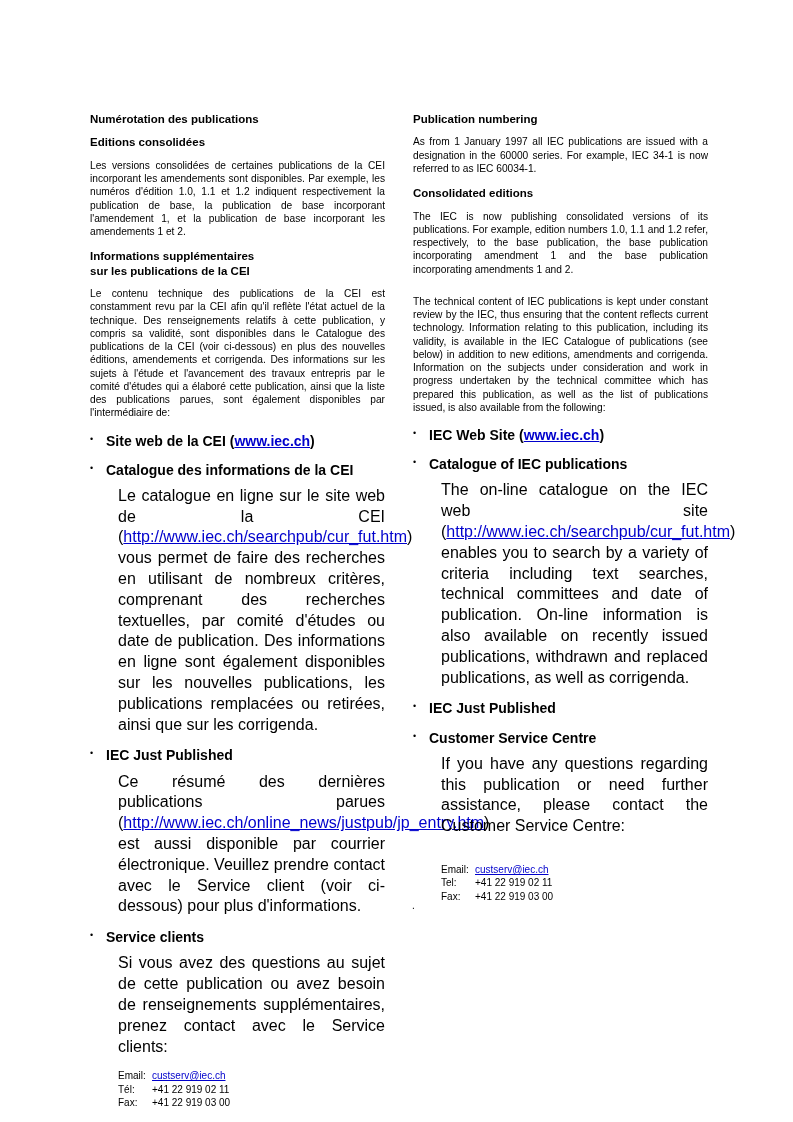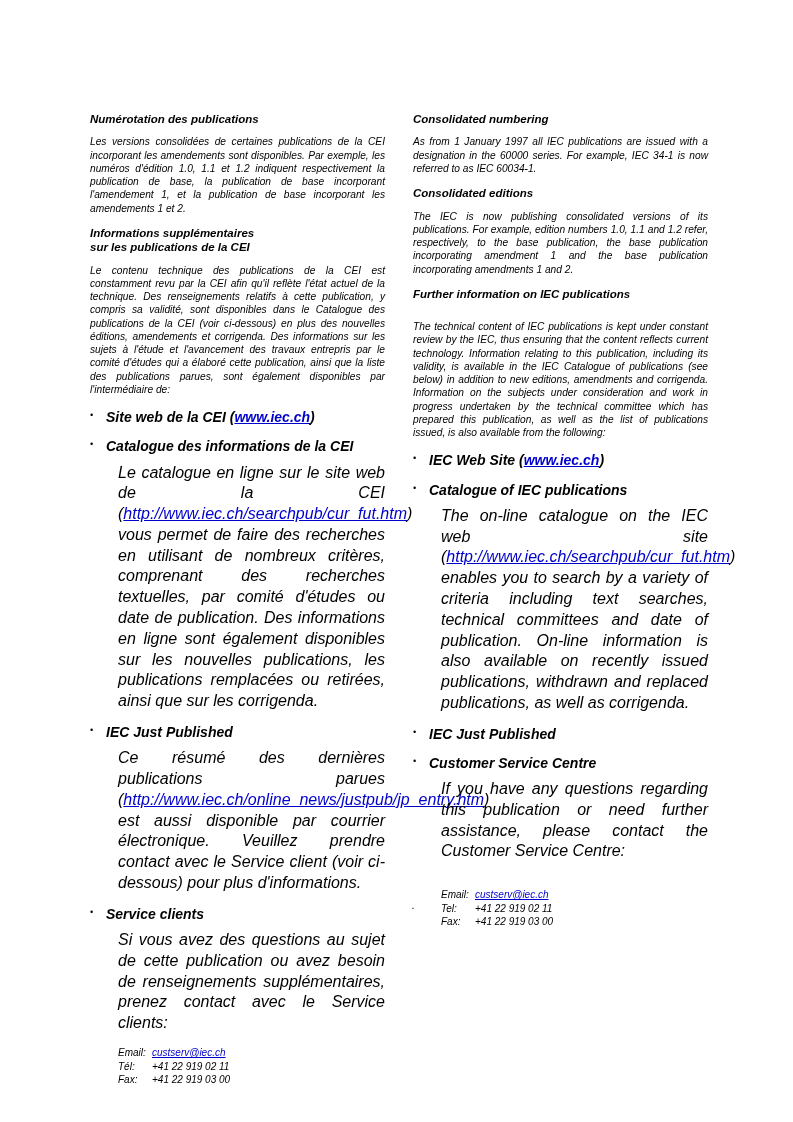--- a/index.html
+++ b/index.html
@@ -11,21 +11,20 @@
     height: 1122px;
     background: #ffffff;
     font-family: "Liberation Sans", sans-serif;
     color: #000000;
   }
   .page {
     position: relative;
     width: 793px;
     height: 1122px;
     box-sizing: border-box;
-    font-style: italic;
   }
   .columns {
     position: absolute;
     left: 90px;
     top: 112px;
     width: 617px;
     display: flex;
     gap: 28px;
   }
   .col {
@@ -107,20 +106,21 @@
 <body>
 
 <div class="page">
 
   <div class="columns">
 
     <div class="col">
 
       <h2 class="heading">Numérotation des publications</h2>
 
+      <h2 class="heading space-before">Editions consolidées</h2>
       <p class="body">Les versions consolidées de certaines publications de la CEI incorporant les amendements sont disponibles. Par exemple, les numéros d'édition 1.0, 1.1 et 1.2 indiquent respectivement la publication de base, la publication de base incorporant l'amendement 1, et la publication de base incorporant les amendements 1 et 2.</p>
 
       <h2 class="heading space-before-lg">
         <span>Informations supplémentaires</span><br>
         <span>sur les publications de la CEI</span>
       </h2>
       <p class="body">Le contenu technique des publications de la CEI est constamment revu par la CEI afin qu'il reflète l'état actuel de la technique. Des renseignements relatifs à cette publication, y compris sa validité, sont disponibles dans le Catalogue des publications de la CEI (voir ci-dessous) en plus des nouvelles éditions, amendements et corrigenda. Des informations sur les sujets à l'étude et l'avancement des travaux entrepris par le comité d'études qui a élaboré cette publication, ainsi que la liste des publications parues, sont également disponibles par l'intermédiaire de:</p>
 
       <div class="bullet-row first">
         <div class="bullet-mark">•</div>
@@ -157,27 +157,26 @@
         <div class="contact-row">
           <div class="contact-label">Fax:</div>
           <div class="contact-val">+41 22 919 03 00</div>
         </div>
       </div>
 
     </div>
 
     <div class="col">
 
-      <h2 class="heading">Consolidated numbering</h2>
+      <h2 class="heading">Publication numbering</h2>
       <p class="body">As from 1 January 1997 all IEC publications are issued with a designation in the 60000 series. For example, IEC 34-1 is now referred to as IEC 60034-1.</p>
 
       <h2 class="heading space-before">Consolidated editions</h2>
       <p class="body">The IEC is now publishing consolidated versions of its publications. For example, edition numbers 1.0, 1.1 and 1.2 refer, respectively, to the base publication, the base publication incorporating amendment 1 and the base publication incorporating amendments 1 and 2.</p>
 
-      <h2 class="heading space-before-lg">Further information on IEC publications</h2>
       <p class="body" style="margin-top:19px;">The technical content of IEC publications is kept under constant review by the IEC, thus ensuring that the content reflects current technology. Information relating to this publication, including its validity, is available in the IEC Catalogue of publications (see below) in addition to new editions, amendments and corrigenda. Information on the subjects under consideration and work in progress undertaken by the technical committee which has prepared this publication, as well as the list of publications issued, is also available from the following:</p>
 
       <div class="bullet-row first">
         <div class="bullet-mark">•</div>
         <div class="bullet-text"><span>IEC Web Site (</span><a class="link" href="#">www.iec.ch</a><span>)</span></div>
       </div>
 
       <div class="bullet-row">
         <div class="bullet-mark">•</div>
         <div class="bullet-text">Catalogue of IEC publications</div>

